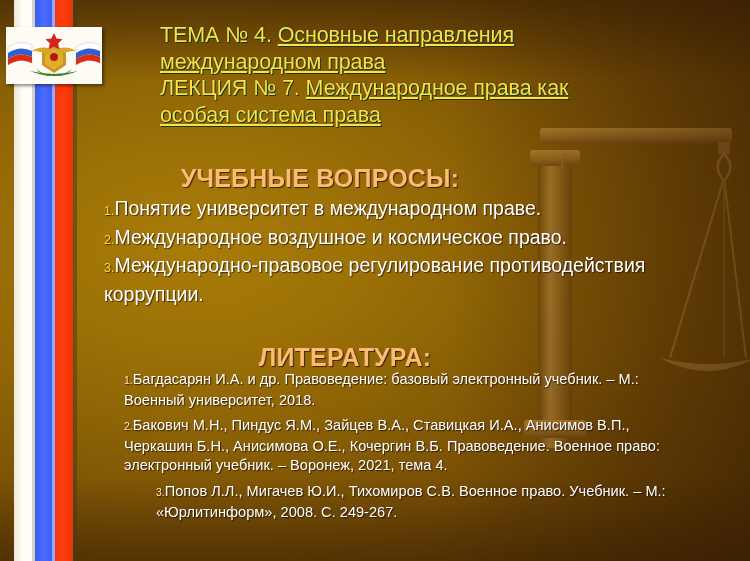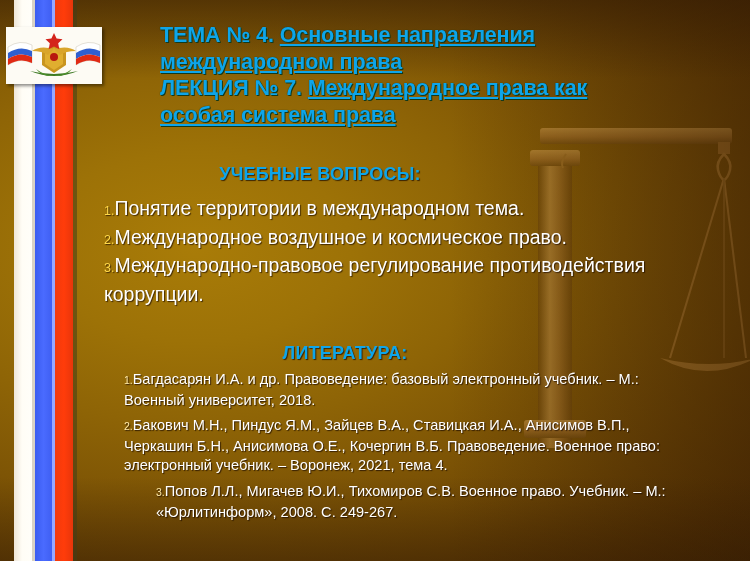--- a/index.html
+++ b/index.html
@@ -82,36 +82,36 @@
     box-shadow: 2px 2px 3px rgba(0,0,0,.45);
     overflow: hidden;
   }
 
   
   .title-block {
     position: absolute;
     left: 160px;
     top: 22px;
     width: 560px;
-    font-weight: bold;
+    font-weight: normal;
     font-size: 21.5px;
     line-height: 26.5px;
-    color: #0ea5e9;
+    color: #fde047;
     text-shadow: 1px 1px 0 #123a1c, 0 0 1px #0d2c14;
     letter-spacing: -0.1px;
   }
   .title-block .u { text-decoration: underline; text-underline-offset: 2px; }
   .title-line { white-space: normal; }
 
   
   .sec-head {
     position: absolute;
     font-weight: bold;
-    font-size: 18px;
-    color: #0ea5e9;
+    font-size: 25px;
+    color: #fdba74;
     text-shadow: 1px 1px 1px rgba(30,12,0,.75);
     letter-spacing: .2px;
   }
   #q-head  { left: 0; top: 164px; width: 640px; text-align: center; }
   #lit-head{ left: 0; top: 343px; width: 690px; text-align: center; }
 
   
   .q-list {
     position: absolute;
     left: 104px;
@@ -230,21 +230,21 @@
   <div class="title-block">
     <div class="title-line"><span>ТЕМА № 4. </span><span class="u">Основные направления</span></div>
     <div class="title-line"><span class="u">международном права</span></div>
     <div class="title-line"><span>ЛЕКЦИЯ № 7. </span><span class="u">Международное права как</span></div>
     <div class="title-line"><span class="u">особая система права</span></div>
   </div>
 
   <div class="sec-head" id="q-head">УЧЕБНЫЕ ВОПРОСЫ:</div>
 
   <div class="q-list">
-    <div class="q-item"><span class="num">1.</span><span>Понятие территории в международном тема.</span></div>
+    <div class="q-item"><span class="num">1.</span><span>Понятие университет в международном праве.</span></div>
     <div class="q-item"><span class="num">2.</span><span>Международное воздушное и космическое право.</span></div>
     <div class="q-item"><span class="num">3.</span><span>Международно-правовое регулирование противодействия коррупции.</span></div>
   </div>
 
   <div class="sec-head" id="lit-head">ЛИТЕРАТУРА:</div>
 
   <div class="lit-list">
     <div class="lit-item"><span class="lnum">1.</span><span>Багдасарян И.А. и др. Правоведение: базовый электронный учебник. – М.: Военный университет, 2018.</span></div>
     <div class="lit-item"><span class="lnum">2.</span><span>Бакович М.Н., Пиндус Я.М., Зайцев В.А., Ставицкая И.А., Анисимов В.П., Черкашин Б.Н., Анисимова О.Е., Кочергин В.Б. Правоведение. Военное право: электронный учебник. – Воронеж, 2021, тема 4.</span></div>
     <div class="lit-item"><span class="lnum">3.</span><span>Попов Л.Л., Мигачев Ю.И., Тихомиров С.В. Военное право. Учебник. – М.: «Юрлитинформ», 2008. С. 249-267.</span></div>

